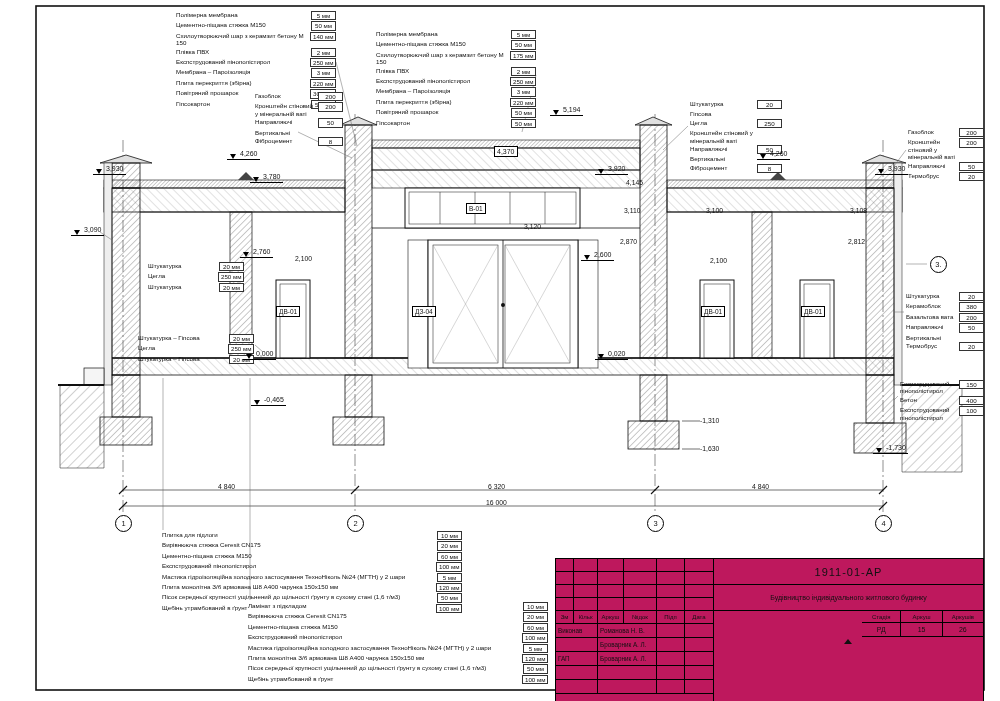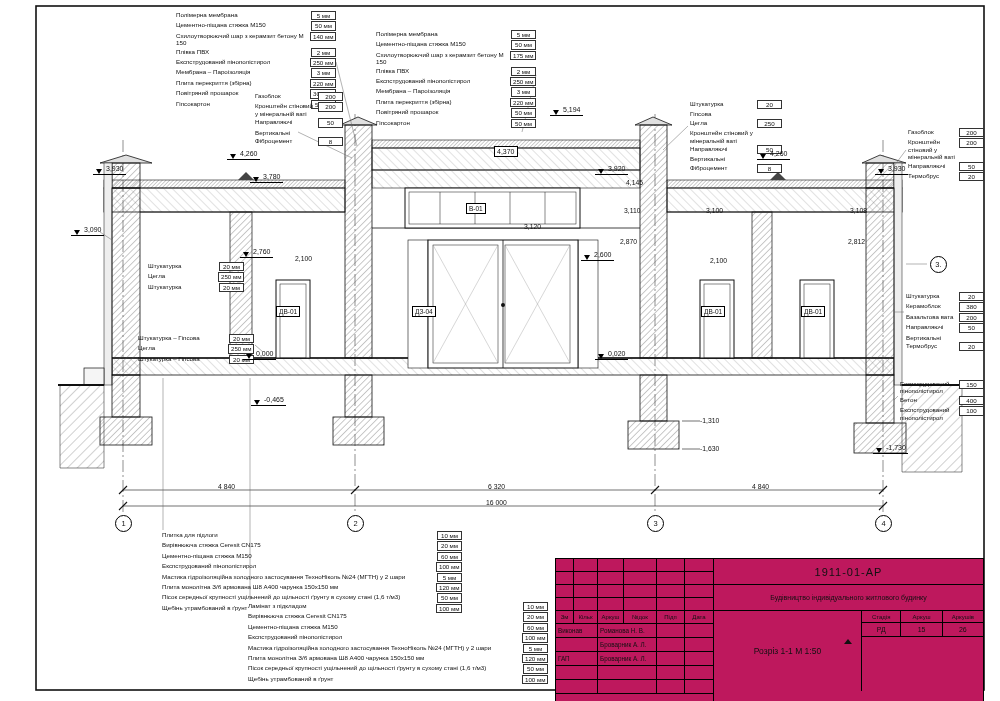--- a/index.html
+++ b/index.html
@@ -632,21 +632,20 @@
         <span></span>
         <span></span>
         <span></span>
         <span></span>
       </div>
   </div>
   <div class="right">
     <div class="code">1911-01-АР</div>
     <div class="project">Будівництво індивідуального житлового будинку</div>
     <div class="mid">
-      <div class="doc-title">Розріз 1-1 М 1:50</div>
       <div class="mini">
         <div class="mh">
           <span>Стадія</span>
           <span>Аркуш</span>
           <span>Аркушів</span>
         </div>
         <div class="mv">
           <span>РД</span>
           <span>15</span>
           <span>26</span>

